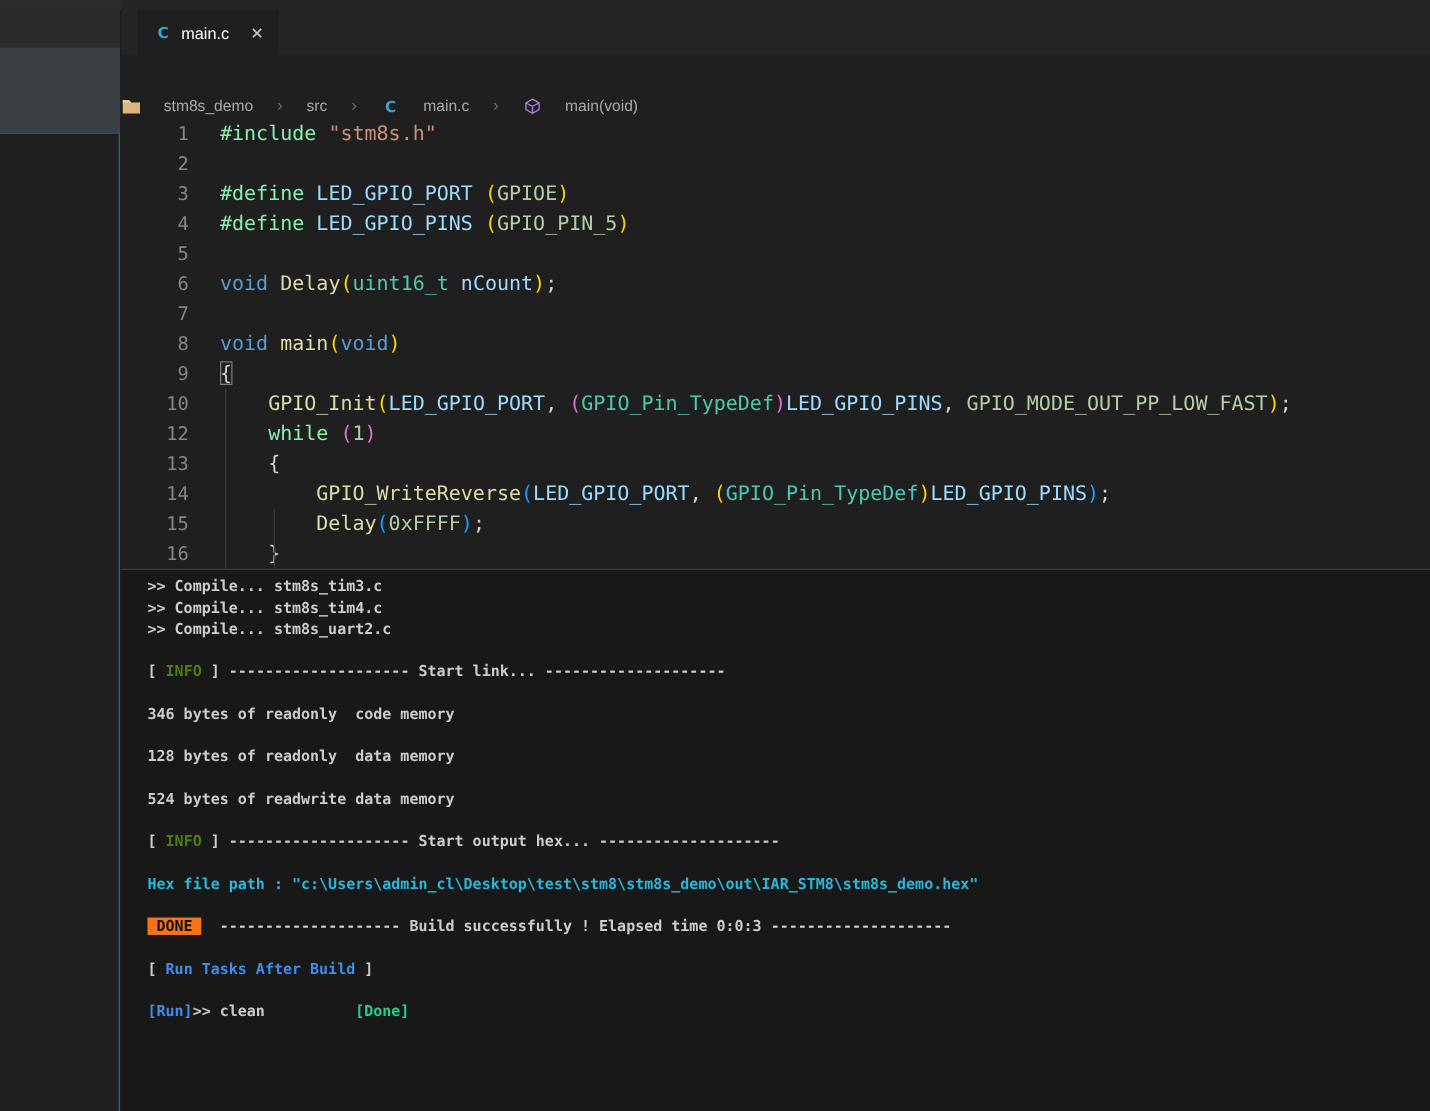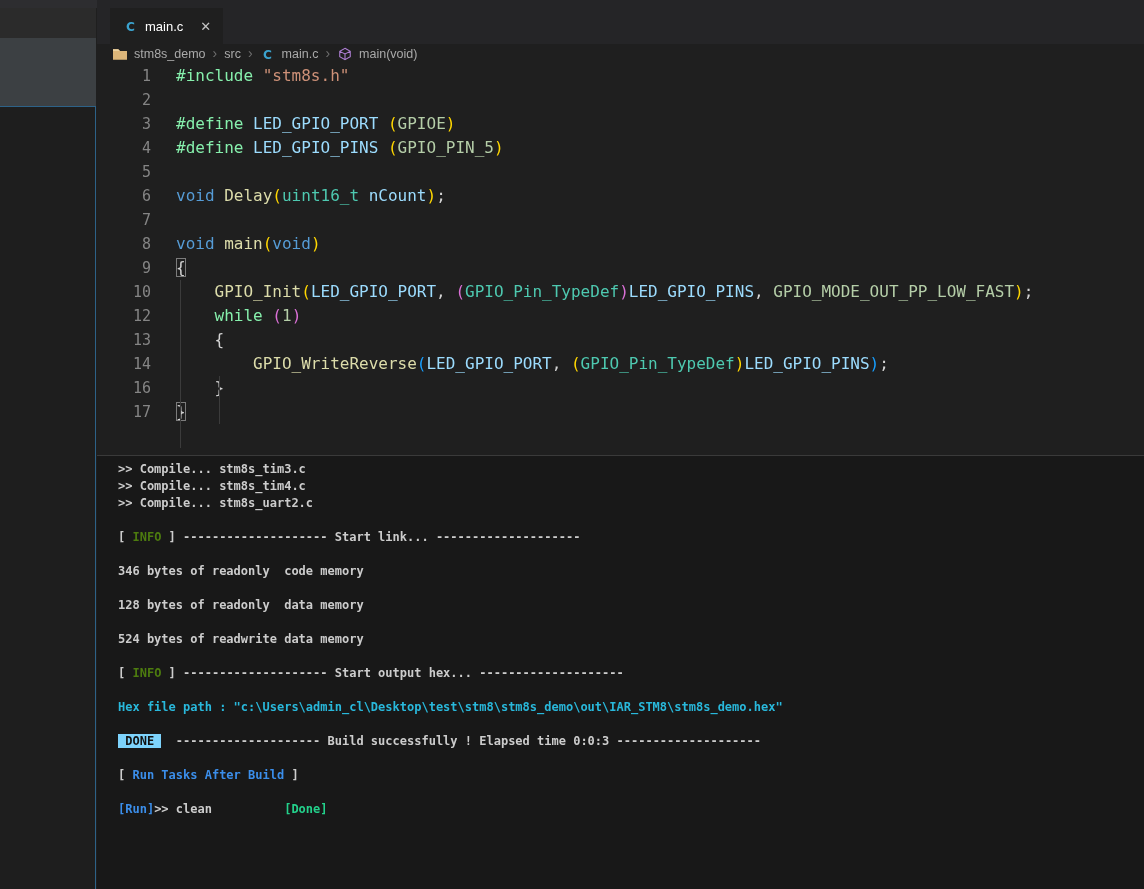--- a/index.html
+++ b/index.html
@@ -24,21 +24,21 @@
   .tab {
     position: absolute; left: 13px; top: 8px; height: 36px; background: #1f1f1f;
     display: flex; align-items: center; padding: 0 12px; gap: 7px;
     font-size: 13px; color: #ffffff; cursor: pointer;
   }
   .tab .close { color: #c5c5c5; font-size: 13px; margin-left: 10px; }
   .ic { display: inline-flex; align-items: center; justify-content: center; width: 16px; height: 16px; }
 
   .breadcrumb {
     height: 20px; background: #1f1f1f; display: flex; align-items: center;
-    padding-left: 15px; gap: 6px; font-size: 12.5px; color: #a9a9a9; white-space: nowrap;
+    padding-left: 0; gap: 18px; font-size: 12.5px; color: #a9a9a9; white-space: nowrap; margin-top: 31px;
   }
   .bc-sep { color: #6e6e6e; font-size: 14px; line-height: 1; padding: 0 1px 2px 1px; }
   .bc-item { color: #a9a9a9; cursor: pointer; }
 
   
   .editor {
     position: relative; height: 391px; background: #1f1f1f; overflow: hidden;
     font-family: "DejaVu Sans Mono", monospace; font-size: 16px;
   }
   .code-row { display: flex; height: 24px; line-height: 24px; white-space: pre; }
@@ -64,21 +64,21 @@
   .panel-tab.active { color: #e7e7e7; border-bottom: 1px solid #e7e7e7; }
 
   .terminal {
     padding-left: 21px; margin-top: 5px;
     font-family: "DejaVu Sans Mono", monospace; font-size: 12px;
     line-height: 17px; color: #cccccc; white-space: pre; font-weight: bold;
   }
   .t-row { height: 17px; }
   .t-info { color: #4d7c0f; } .t-blue { color: #3b8eea; }
   .t-cyan { color: #29b8db; } .t-green { color: #23d18b; margin-top: 37px; }
-  .t-badge { background: #7dd3fc; color: #111111; margin-top: 48px; }
+  .t-badge { background: #f97316; color: #111111; margin-top: 48px; }
 </style>
 </head>
 <body>
 
 <div class="window">
   <div class="titlebar"></div>
 
   <div class="sidebar">
     <div class="sidebar-top"></div>
     <div class="sidebar-box"></div>
@@ -133,20 +133,21 @@
           <div class="code-row"><span class="ln">4</span><span class="code"><span class="tk-kw">#define</span><span class="tk-pu"> </span><span class="tk-va">LED_GPIO_PINS</span><span class="tk-pu"> </span><span class="tk-b1">(</span><span class="tk-nu">GPIO_PIN_5</span><span class="tk-b1">)</span></span></div>
           <div class="code-row"><span class="ln">5</span><span class="code"></span></div>
           <div class="code-row"><span class="ln">6</span><span class="code"><span class="tk-ty">void</span><span class="tk-pu"> </span><span class="tk-fn">Delay</span><span class="tk-b1">(</span><span class="tk-cl">uint16_t</span><span class="tk-pu"> </span><span class="tk-va">nCount</span><span class="tk-b1">)</span><span class="tk-pu">;</span></span></div>
           <div class="code-row"><span class="ln">7</span><span class="code"></span></div>
           <div class="code-row"><span class="ln">8</span><span class="code"><span class="tk-ty">void</span><span class="tk-pu"> </span><span class="tk-fn">main</span><span class="tk-b1">(</span><span class="tk-ty">void</span><span class="tk-b1">)</span></span></div>
           <div class="code-row"><span class="ln">9</span><span class="code"><span class="tk-mb">{</span></span></div>
           <div class="code-row"><span class="ln">10</span><span class="code"><span class="tk-pu">    </span><span class="tk-fn">GPIO_Init</span><span class="tk-b1">(</span><span class="tk-va">LED_GPIO_PORT</span><span class="tk-pu">, </span><span class="tk-b2">(</span><span class="tk-cl">GPIO_Pin_TypeDef</span><span class="tk-b2">)</span><span class="tk-va">LED_GPIO_PINS</span><span class="tk-pu">, </span><span class="tk-nu">GPIO_MODE_OUT_PP_LOW_FAST</span><span class="tk-b1">)</span><span class="tk-pu">;</span></span></div>
           <div class="code-row"><span class="ln">12</span><span class="code"><span class="tk-pu">    </span><span class="tk-kw">while</span><span class="tk-pu"> </span><span class="tk-b2">(</span><span class="tk-nu">1</span><span class="tk-b2">)</span></span></div>
           <div class="code-row"><span class="ln">13</span><span class="code"><span class="tk-pu">    {</span></span></div>
           <div class="code-row"><span class="ln">14</span><span class="code"><span class="tk-pu">        </span><span class="tk-fn">GPIO_WriteReverse</span><span class="tk-b3">(</span><span class="tk-va">LED_GPIO_PORT</span><span class="tk-pu">, </span><span class="tk-b1">(</span><span class="tk-cl">GPIO_Pin_TypeDef</span><span class="tk-b1">)</span><span class="tk-va">LED_GPIO_PINS</span><span class="tk-b3">)</span><span class="tk-pu">;</span></span></div>
+          <div class="code-row"><span class="ln">15</span><span class="code"><span class="tk-pu">        </span><span class="tk-fn">Delay</span><span class="tk-b3">(</span><span class="tk-nu">0xFFFF</span><span class="tk-b3">)</span><span class="tk-pu">;</span></span></div>
           <div class="code-row"><span class="ln">16</span><span class="code"><span class="tk-pu">    }</span></span></div>
           <div class="code-row"><span class="ln">17</span><span class="code"><span class="tk-mb">}</span></span></div>
         </div>
       <div class="guide" style="left:83px;  top:216px; height:168px;"></div>
       <div class="guide" style="left:122px; top:312px; height:48px;"></div>
     </div>
 
     <div class="panel">
       <div class="terminal" id="terminal"><div class="t-row"><span>&gt;&gt; Compile... stm8s_tim3.c</span></div><div class="t-row"><span>&gt;&gt; Compile... stm8s_tim4.c</span></div><div class="t-row"><span>&gt;&gt; Compile... stm8s_uart2.c</span></div><div class="t-row"></div><div class="t-row"><span>[ </span><span class="t-info">INFO</span><span> ] -------------------- Start link... --------------------</span></div><div class="t-row"></div><div class="t-row"><span>346 bytes of readonly  code memory</span></div><div class="t-row"></div><div class="t-row"><span>128 bytes of readonly  data memory</span></div><div class="t-row"></div><div class="t-row"><span>524 bytes of readwrite data memory</span></div><div class="t-row"></div><div class="t-row"><span>[ </span><span class="t-info">INFO</span><span> ] -------------------- Start output hex... --------------------</span></div><div class="t-row"></div><div class="t-row"><span class="t-cyan">Hex file path : "c:\Users\admin_cl\Desktop\test\stm8\stm8s_demo\out\IAR_STM8\stm8s_demo.hex"</span></div><div class="t-row"></div><div class="t-row"><span class="t-badge"> DONE </span><span>  -------------------- Build successfully ! Elapsed time 0:0:3 --------------------</span></div><div class="t-row"></div><div class="t-row"><span>[ </span><span class="t-blue">Run Tasks After Build</span><span> ]</span></div><div class="t-row"></div><div class="t-row"><span class="t-blue">[Run]</span><span>&gt;&gt; clean          </span><span class="t-green">[Done]</span></div></div>
     </div>

